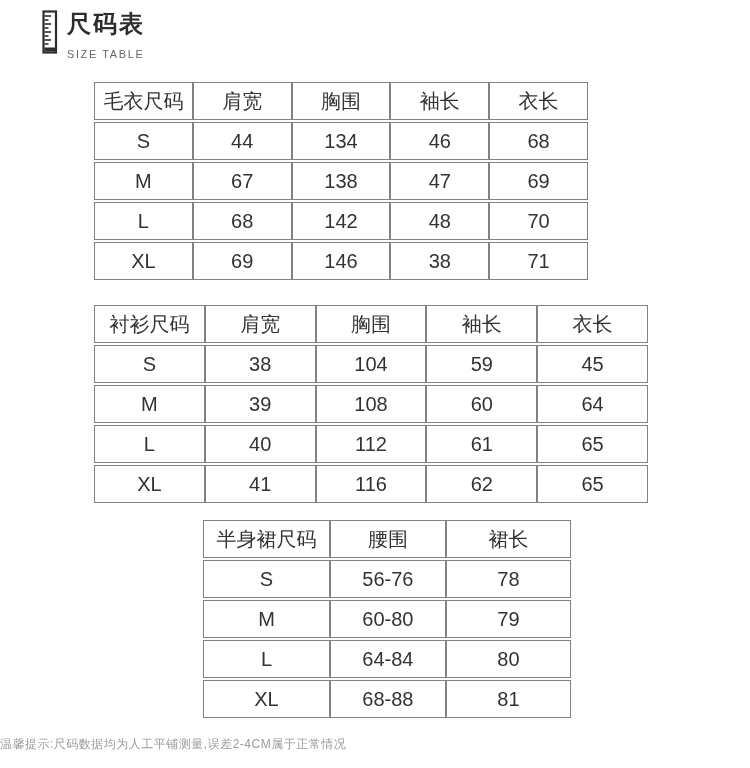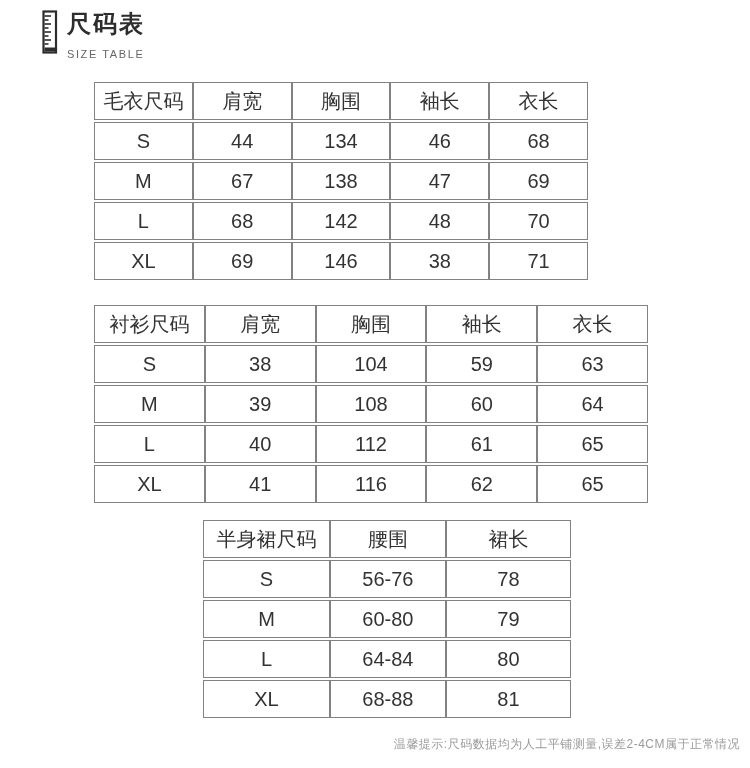--- a/index.html
+++ b/index.html
@@ -39,21 +39,21 @@
     color: #333333;
     padding: 0;
     background: #ffffff;
   }
 
   
   .note {
     position: absolute;
     left: 0; top: 736px;
     width: 740px;
-    text-align: right;
+    text-align: left;
     font-size: 12px;
     color: #9b9b9b;
     letter-spacing: 0.5px;
   }
 </style>
 </head>
 <body>
 
 <div class="page">
 
@@ -141,21 +141,21 @@
           <th>袖长</th>
           <th>衣长</th>
         </tr>
       </thead>
     <tbody>
         <tr>
           <td>S</td>
           <td>38</td>
           <td>104</td>
           <td>59</td>
-          <td>63</td>
+          <td>45</td>
         </tr>
         <tr>
           <td>M</td>
           <td>39</td>
           <td>108</td>
           <td>60</td>
           <td>64</td>
         </tr>
         <tr>
           <td>L</td>

